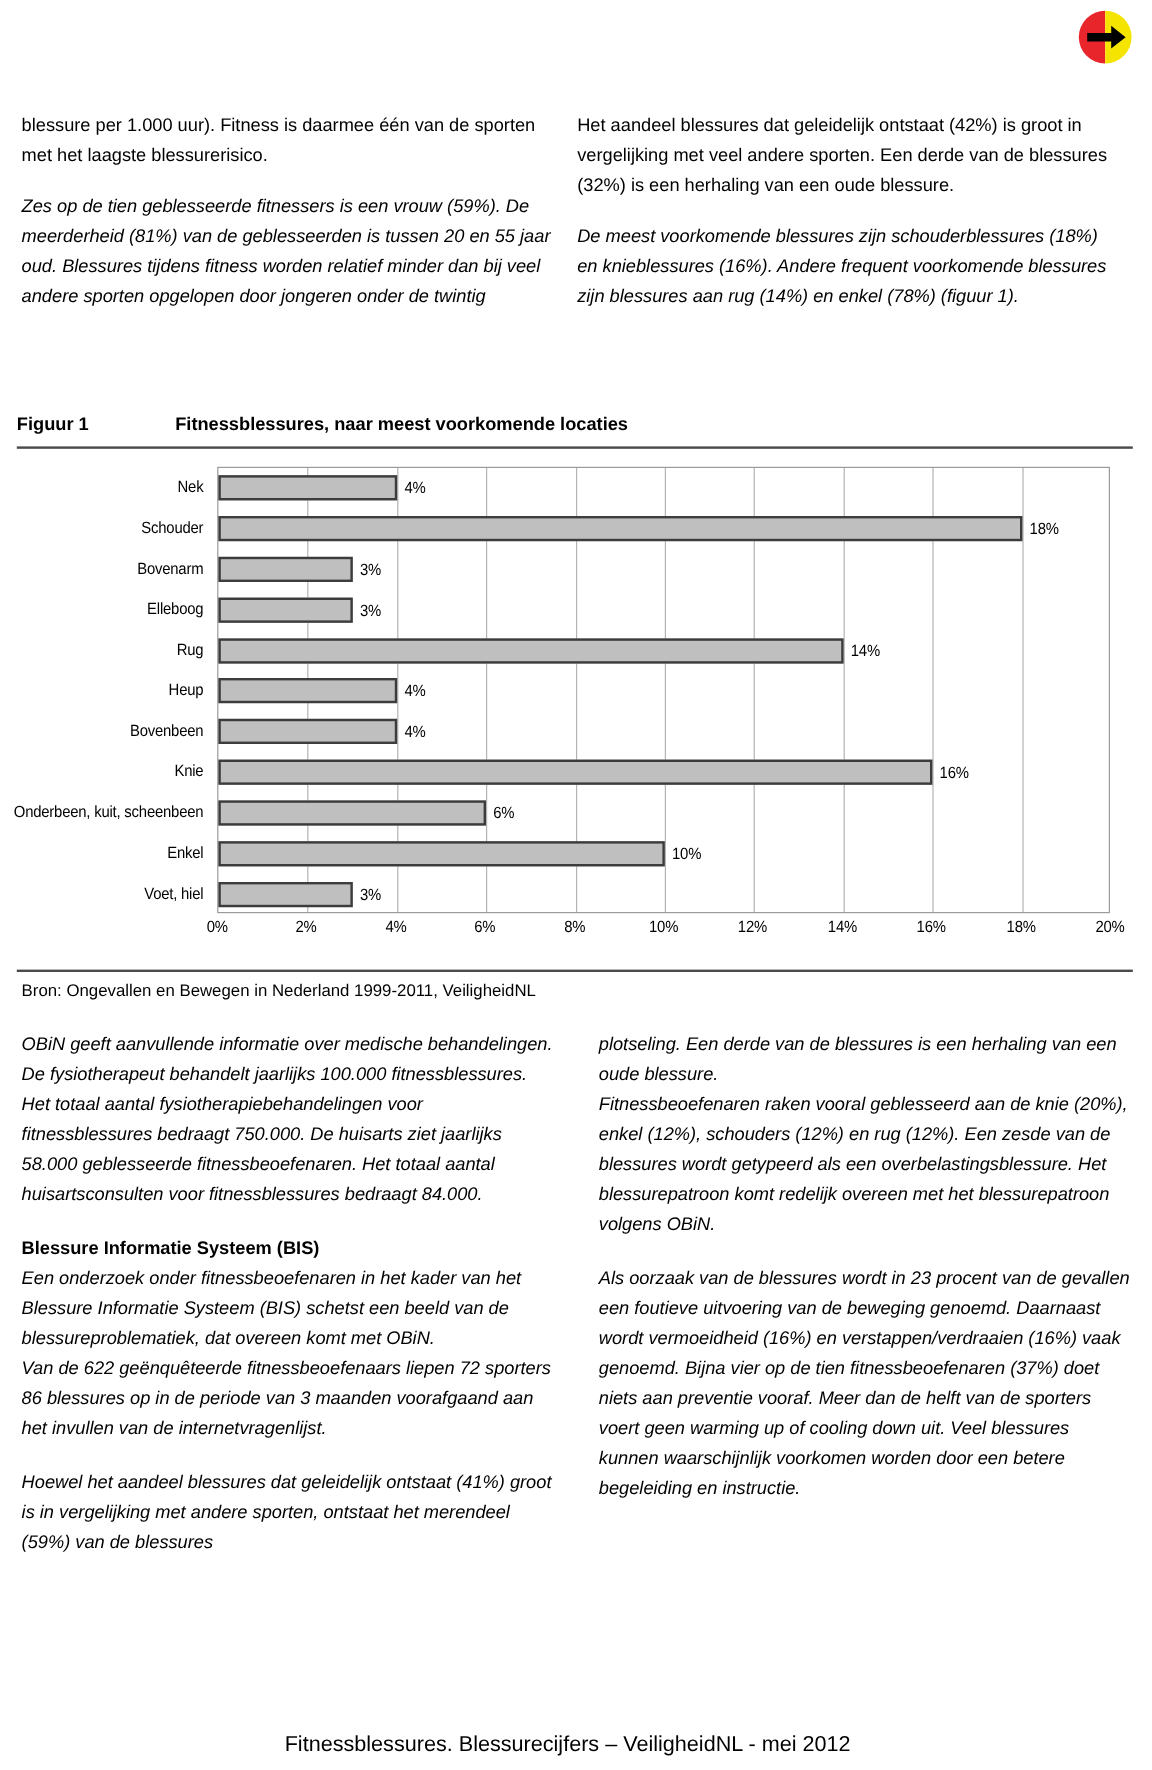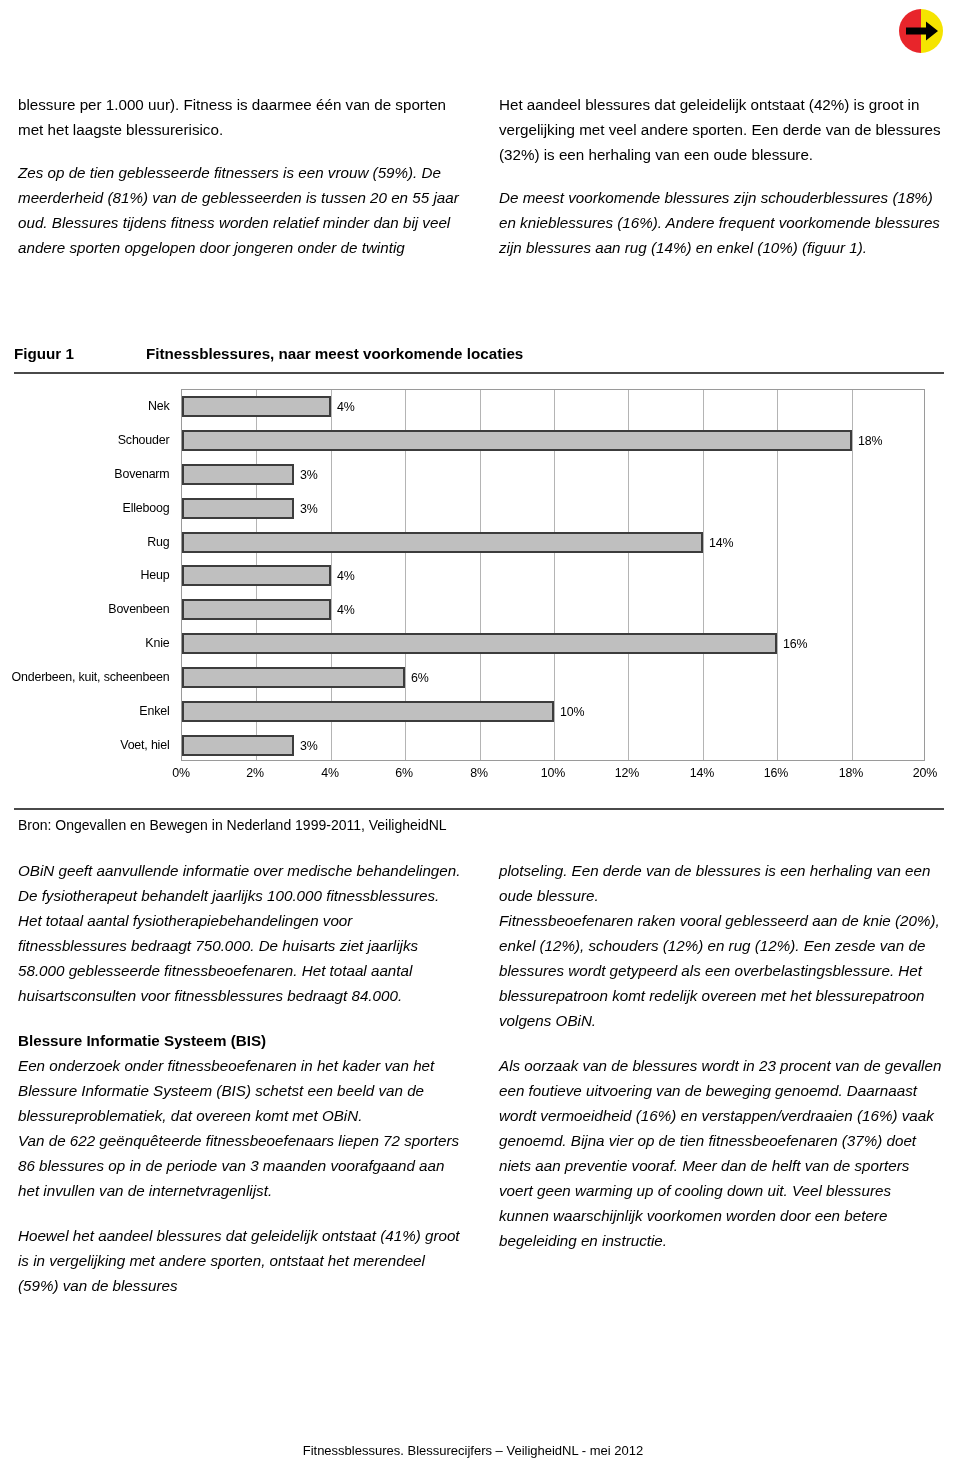--- a/index.html
+++ b/index.html
@@ -26,21 +26,21 @@
   }
   .logo-wrap svg { display: block; }
 
   
   .top-cols {
     position: absolute;
     top: 92px;
     left: 18px;
     width: 924px;
     display: flex;
-    gap: 38px;
+    gap: 20px;
   }
   .top-col { width: 443px; }
   .top-col p {
     margin: 0 0 18px 0;
     font-size: 15.2px;
     line-height: 25px;
     text-align: left;
   }
   .top-col p:last-child { margin-bottom: 0; font-style: italic; }
 
@@ -203,21 +203,21 @@
     font-weight: bold;
   }
 
   
   .footer {
     position: absolute;
     top: 1443px;
     left: 0;
     width: 960px;
     text-align: center;
-    font-size: 13px;
+    font-size: 18px;
   }
   .footer span { padding-right: 14px; }
 </style>
 </head>
 <body>
 
 <div class="logo-wrap">
   <svg width="46" height="46" viewBox="0 0 46 46">
     <clipPath id="circ">
         <circle cx="23" cy="23" r="22"></circle>
@@ -230,21 +230,21 @@
   </svg>
 </div>
 
 <div class="top-cols">
   <div class="top-col">
     <p>blessure per 1.000 uur). Fitness is daarmee één van de sporten met het laagste blessurerisico.</p>
     <p>Zes op de tien geblesseerde fitnessers is een vrouw (59%). De meerderheid (81%) van de geblesseerden is tussen 20 en 55 jaar oud. Blessures tijdens fitness worden relatief minder dan bij veel andere sporten opgelopen door jongeren onder de twintig</p>
   </div>
   <div class="top-col">
     <p>Het aandeel blessures dat geleidelijk ontstaat (42%) is groot in vergelijking met veel andere sporten. Een derde van de blessures (32%) is een herhaling van een oude blessure.</p>
-    <p>De meest voorkomende blessures zijn schouderblessures (18%) en knieblessures (16%). Andere frequent voorkomende blessures zijn blessures aan rug (14%) en enkel (10%) (figuur 1).</p>
+    <p>De meest voorkomende blessures zijn schouderblessures (18%) en knieblessures (16%). Andere frequent voorkomende blessures zijn blessures aan rug (14%) en enkel (78%) (figuur 1).</p>
   </div>
 </div>
 
 <div class="fig-head">
   <div class="fig-num">Figuur 1</div>
   <div class="fig-title">Fitnessblessures, naar meest voorkomende locaties</div>
 </div>
 <div class="rule-under-head"></div>
 
 <div class="chart">

